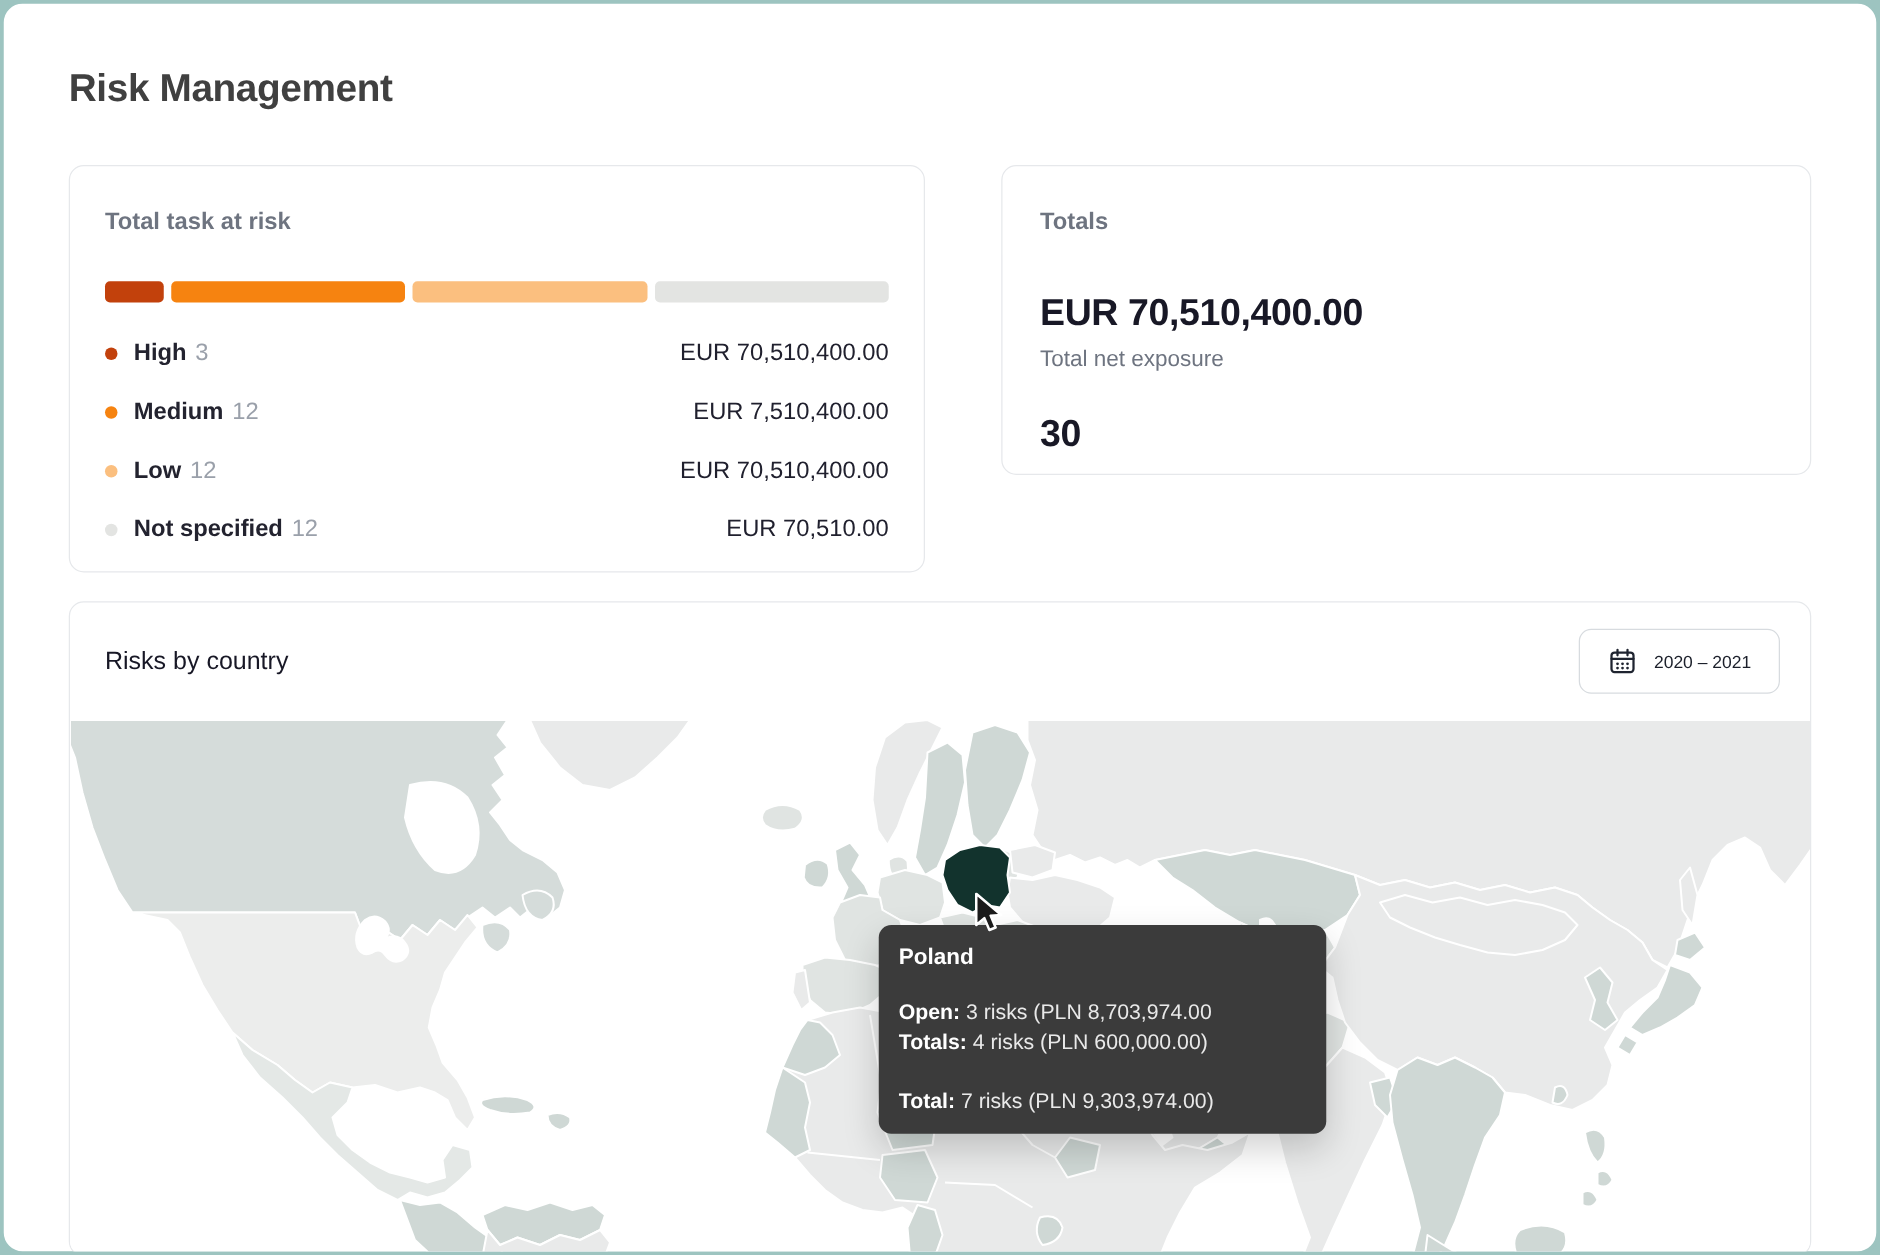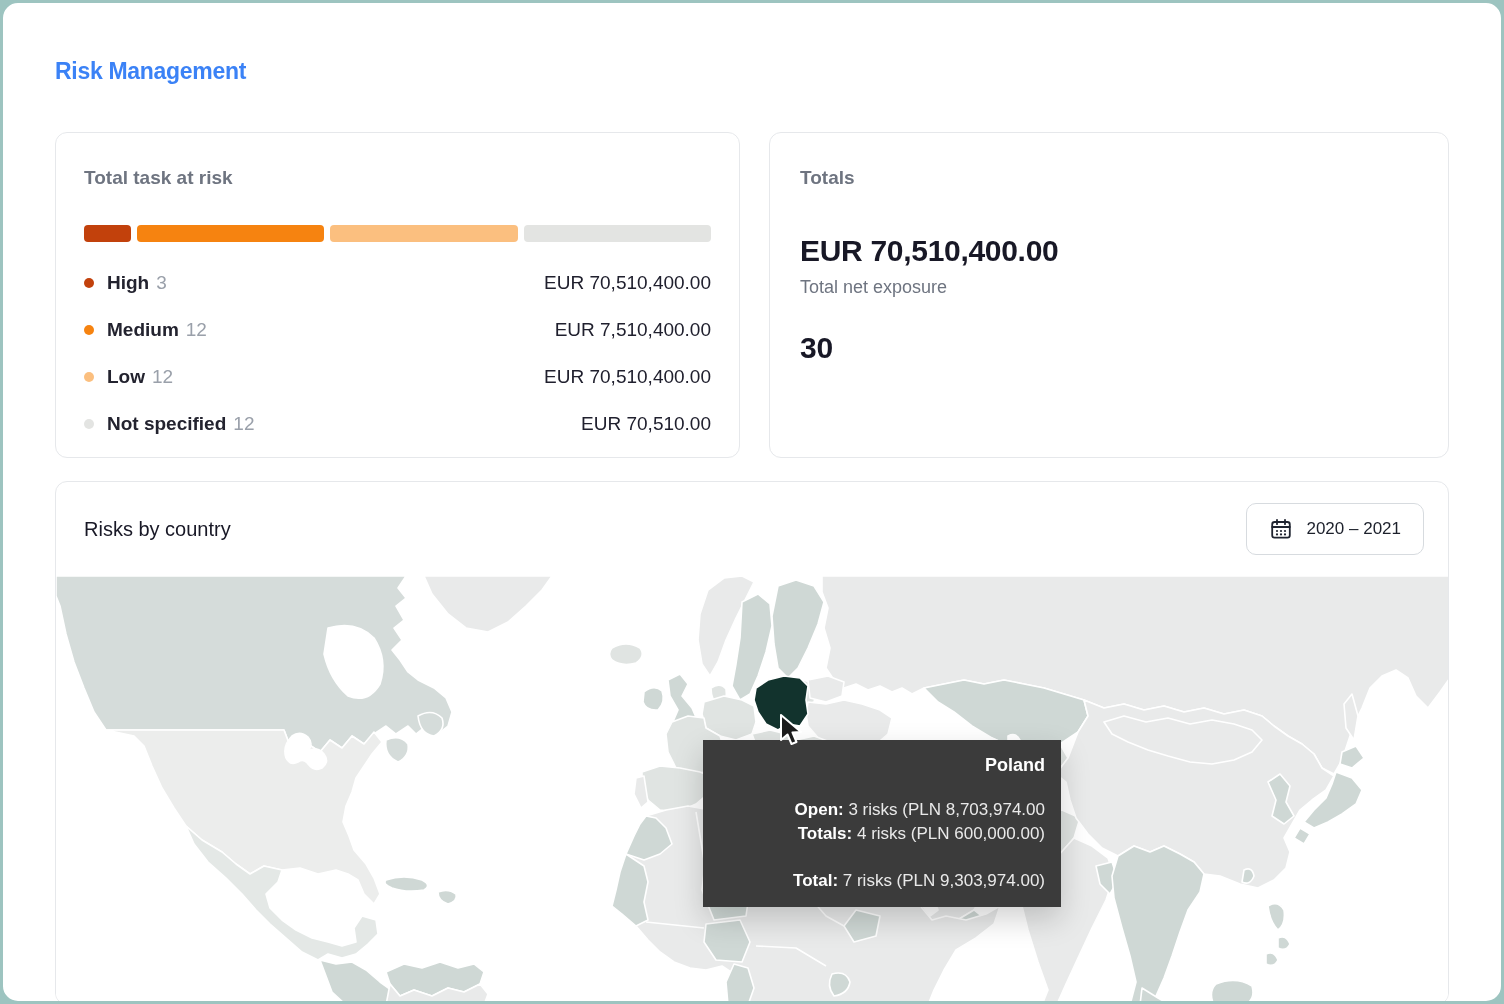--- a/index.html
+++ b/index.html
@@ -10,30 +10,30 @@
     border:3px solid #9DC4C0;
     border-radius:18px;
     overflow:hidden;
     font-family:"Liberation Sans",sans-serif;
     color:#181826;
     position:relative;
   }
   .page{padding:0 52px;}
   .page-title{
     margin:48px 0 0 0;
-    font-size:23px;line-height:40px;font-weight:700;
-    letter-spacing:-0.3px;color:#3b82f6;
+    font-size:31px;line-height:40px;font-weight:700;
+    letter-spacing:-0.3px;color:#404040;
   }
   .cards-row{display:flex;gap:29px;margin-top:41px;}
   .card{
     background:#fff;border:1px solid #E6E8EB;border-radius:12px;
     box-sizing:border-box;
   }
   .risk-card{width:685px;height:326px;padding:34px 28px 0 28px;}
-  .totals-card{flex:1;height:326px;padding:34px 30px 0 30px;}
+  .totals-card{flex:1;height:248px;padding:34px 30px 0 30px;margin-left:32px;}
   .card-eyebrow{font-size:19px;line-height:22px;color:#6E7480;font-weight:700;}
   
   .stack-bar{display:flex;gap:6px;height:17px;margin-top:36px;}
   .bar-segment{border-radius:4px;flex-grow:1;}
   
   .legend{list-style:none;margin:17px 0 0 0;padding:0;}
   .legend-row{display:flex;align-items:center;height:47px;}
   .legend-dot{width:10px;height:10px;border-radius:50%;margin-right:13px;flex:0 0 auto;}
   .legend-label{font-size:19px;font-weight:700;color:#23232F;}
   .legend-count{font-size:19px;color:#9AA0AA;margin-left:7px;}
@@ -43,40 +43,39 @@
   .totals-sub{font-size:18px;color:#6E7480;margin-top:8px;}
   .totals-value.small-gap{margin-top:32px;}
   
   .map-card{margin-top:23px;height:524px;overflow:hidden;padding:0;}
   .map-head{height:94px;display:flex;align-items:center;justify-content:space-between;padding:0 24px 0 28px;}
   .map-title{font-size:20px;font-weight:400;color:#181826;}
   .date-chip{
     display:flex;align-items:center;gap:13px;
     height:52px;padding:0 22px;
     border:1px solid #D7DBDF;border-radius:10px;background:#fff;
-    font-size:17px;color:#1C202B;cursor:pointer;
+    font-size:14px;color:#1C202B;cursor:pointer;
   }
   .map-wrap{position:relative;width:1398px;height:429px;overflow:hidden;background:#fff;}
   .world{display:block;}
   .world path{stroke:#FFFFFF;stroke-width:1.6;stroke-linejoin:round;}
   .f-light{fill:#E9EAEA;}
   .f-mid{fill:#E0E4E2;}
   .f-sage{fill:#CFD8D5;}
   .f-canada{fill:#D5DCDA;}
   .f-usa{fill:#ECEDEC;}
   .f-mex{fill:#E4E8E6;}
   .f-sea{fill:#FFFFFF;}
   .borderline{fill:none;stroke:#fff;stroke-width:1.3;}
   
   .map-tooltip{
     position:absolute;left:647px;top:164px;width:358px;box-sizing:border-box;
-    background:#3B3B3B;border-radius:0;padding:13px 16px 14px 16px;
+    background:#3B3B3B;border-radius:10px;padding:13px 16px 14px 16px;
     color:#E9E9E9;font-size:17px;line-height:24px;
     box-shadow:0 12px 28px rgba(0,0,0,.18);
-    text-align:right;
   }
   .tt-title{font-size:18px;font-weight:700;color:#FFFFFF;line-height:24px;margin-bottom:21px;}
   .tt-line b{color:#FFFFFF;font-weight:700;}
   .tt-total{margin-top:23px;}
   .cursor-icon{position:absolute;left:723px;top:138px;z-index:6;}
 </style>
 </head>
 <body>
 
 <div class="page">

